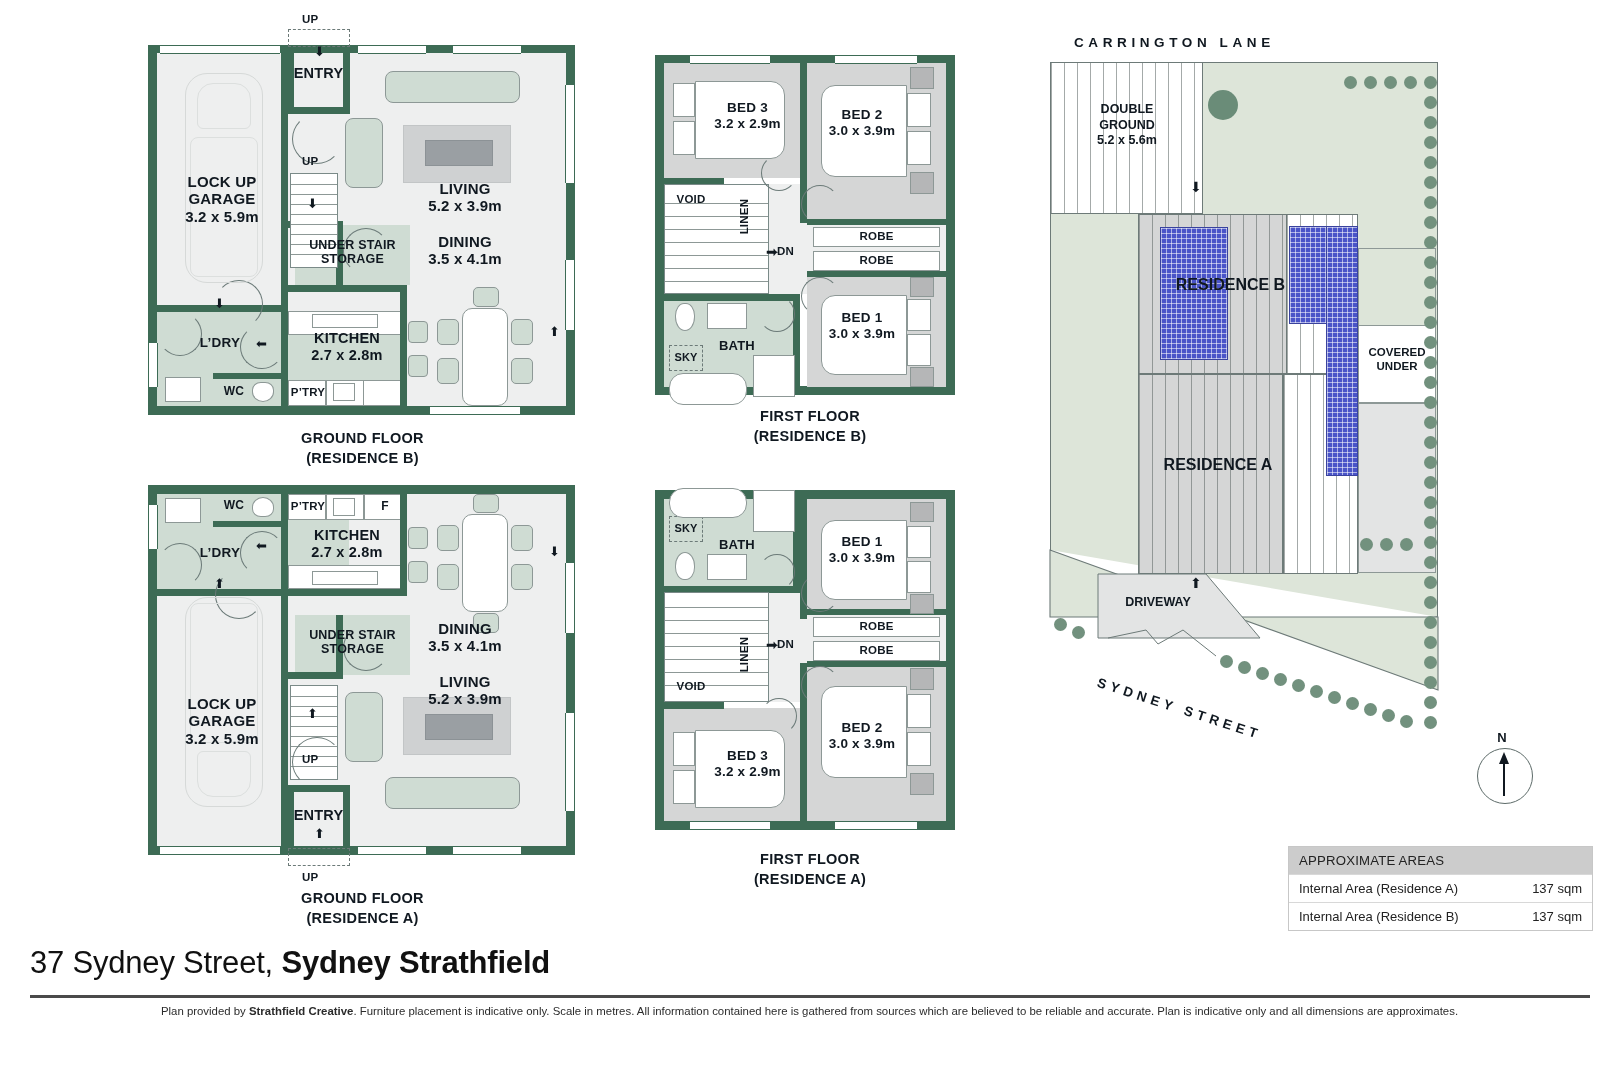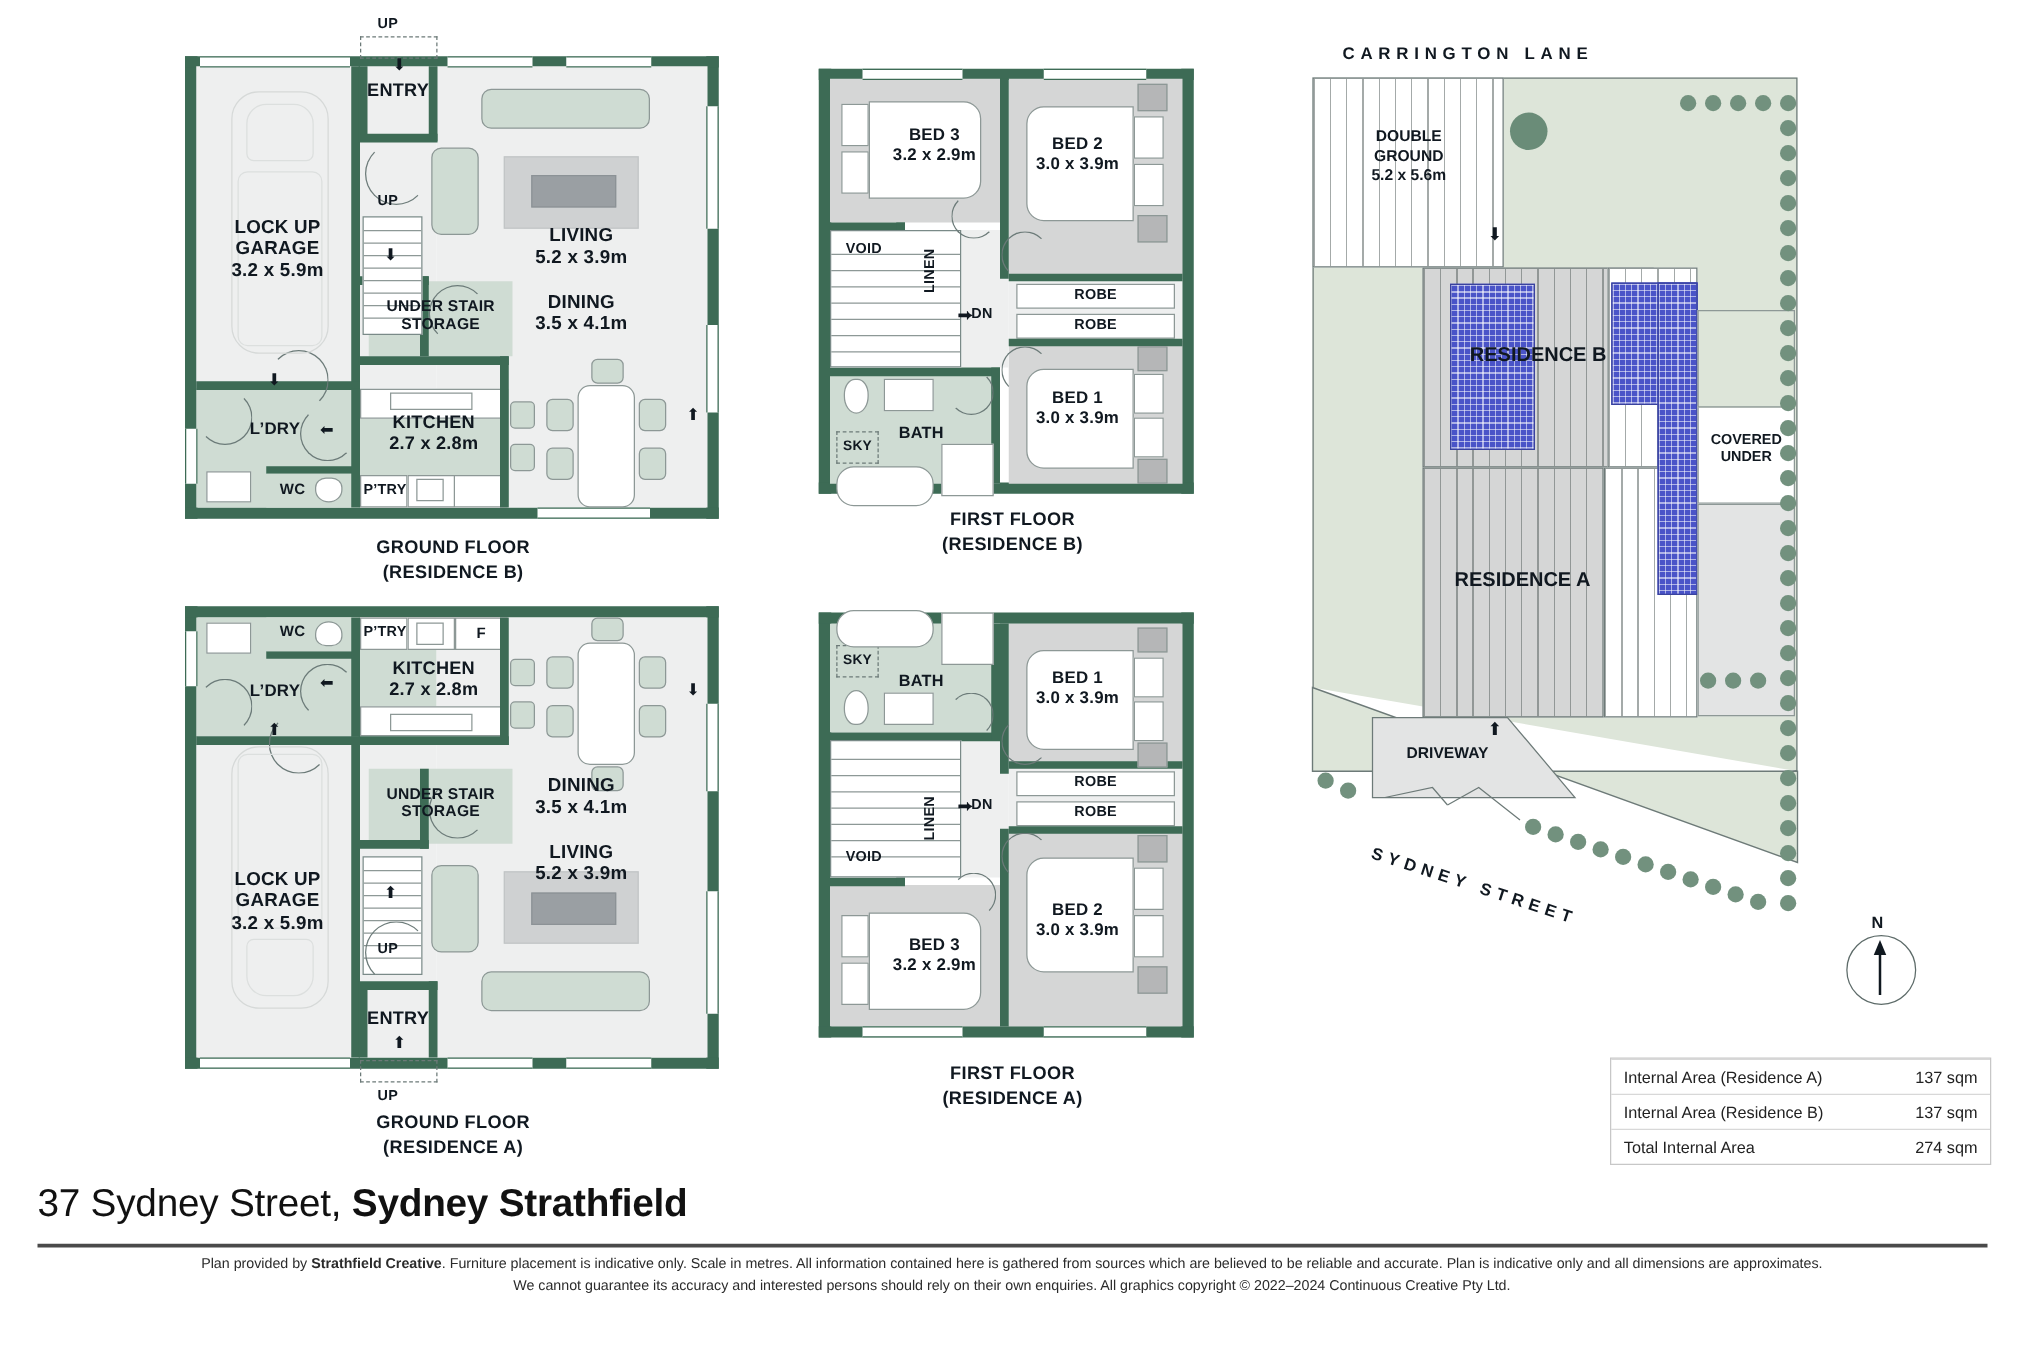--- a/index.html
+++ b/index.html
@@ -646,39 +646,35 @@
 <div id="north">
   <div class="nlab">N</div>
   <div class="circ"></div>
   <svg class="abs" width="72" height="92" style="left:0;top:0;">
     <line x1="38" y1="66" x2="38" y2="28" stroke="#101820" stroke-width="2"></line>
     <polygon points="38,22 33,34 43,34" fill="#101820"></polygon>
   </svg>
 </div>
 
 <div id="areas">
+  <div class="hd">APPROXIMATE AREAS</div>
   <div class="row">
     <span>Internal Area  (Residence A)</span>
     <span class="v">137 sqm</span>
   </div>
   <div class="row">
     <span>Internal Area  (Residence B)</span>
     <span class="v">137 sqm</span>
   </div>
-  <div class="row">
-    <span>Total Internal Area</span>
-    <span class="v">274 sqm</span>
-  </div>
 </div>
 
 <div id="titlebar">
   <div class="t1">
     <span>37 Sydney Street, </span><b>Sydney Strathfield</b>
   </div>
 </div>
 <div id="rule"></div>
 
 <div id="footer">
   <div>
     <span>Plan provided by </span><b>Strathfield Creative</b><span>. Furniture placement is indicative only. Scale in metres. All information contained here is gathered from sources which are believed to be reliable and accurate. Plan is indicative only and all dimensions are approximates.</span>
   </div>
-  <div>We cannot guarantee its accuracy and interested persons should rely on their own enquiries. All graphics copyright © 2022–2024 Continuous Creative Pty Ltd.</div>
 </div>
 
 </body></html>

